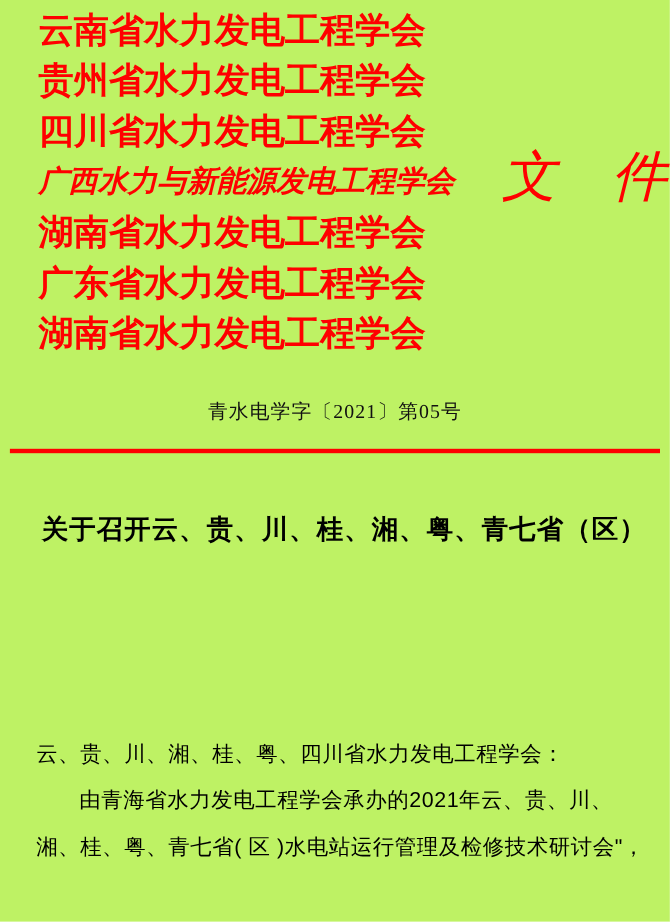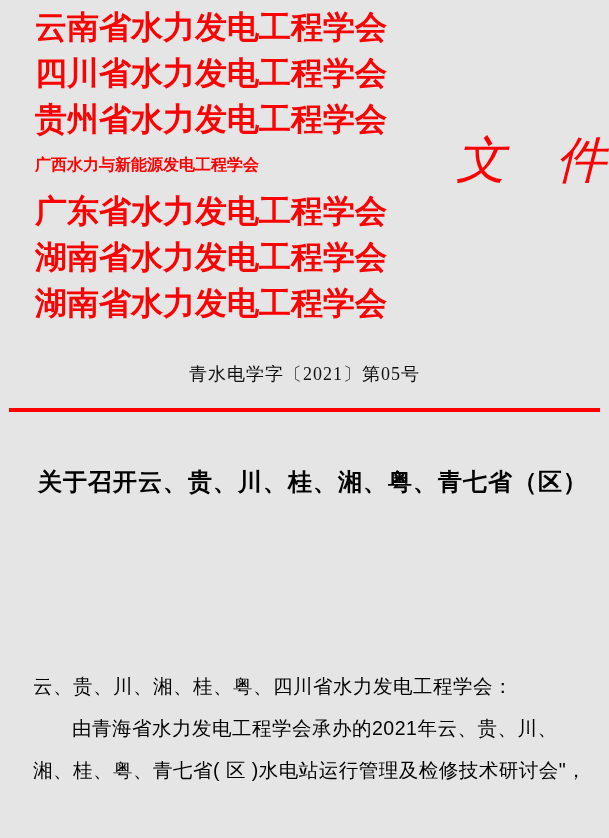--- a/index.html
+++ b/index.html
@@ -4,21 +4,21 @@
 <style>
   html, body {
     margin: 0;
     padding: 0;
     background: #ffffff;
   }
   .page {
     position: relative;
     width: 609px;
     height: 838px;
-    background: #e5e5e5;
+    background: #bef264;
     overflow: hidden;
     font-family: "Liberation Sans", "DejaVu Sans", sans-serif;
     color: #000000;
   }
 
   
   .org-list {
     position: absolute;
     left: 35px;
     top: 4px;
@@ -27,21 +27,22 @@
     height: 46px;
     line-height: 46px;
     font-family: "Liberation Serif", "DejaVu Serif", serif;
     font-weight: bold;
     font-size: 32px;
     color: #ff0000;
     letter-spacing: 0px;
     white-space: nowrap;
   }
   .org-line.long {
-    font-size: 16px;
+    font-size: 27px;
+    font-style: italic;
   }
 
   .doc-label {
     position: absolute;
     left: 456px;
     top: 130px;
     font-family: "Liberation Serif", "DejaVu Serif", serif;
     font-size: 50px;
     line-height: 60px;
     color: #ff0000;
@@ -108,25 +109,25 @@
     text-indent: 39px;
   }
 </style>
 </head>
 <body>
 
 <div class="page">
 
   <div class="org-list">
     <div class="org-line">云南省水力发电工程学会</div>
+    <div class="org-line">贵州省水力发电工程学会</div>
     <div class="org-line">四川省水力发电工程学会</div>
-    <div class="org-line">贵州省水力发电工程学会</div>
     <div class="org-line long">广西水力与新能源发电工程学会</div>
+    <div class="org-line">湖南省水力发电工程学会</div>
     <div class="org-line">广东省水力发电工程学会</div>
-    <div class="org-line">湖南省水力发电工程学会</div>
     <div class="org-line">湖南省水力发电工程学会</div>
   </div>
 
   <div class="doc-label">文　件</div>
 
   <div class="doc-number">青水电学字〔2021〕第05号</div>
 
   <div class="red-rule"></div>
 
   <div class="title-block">

